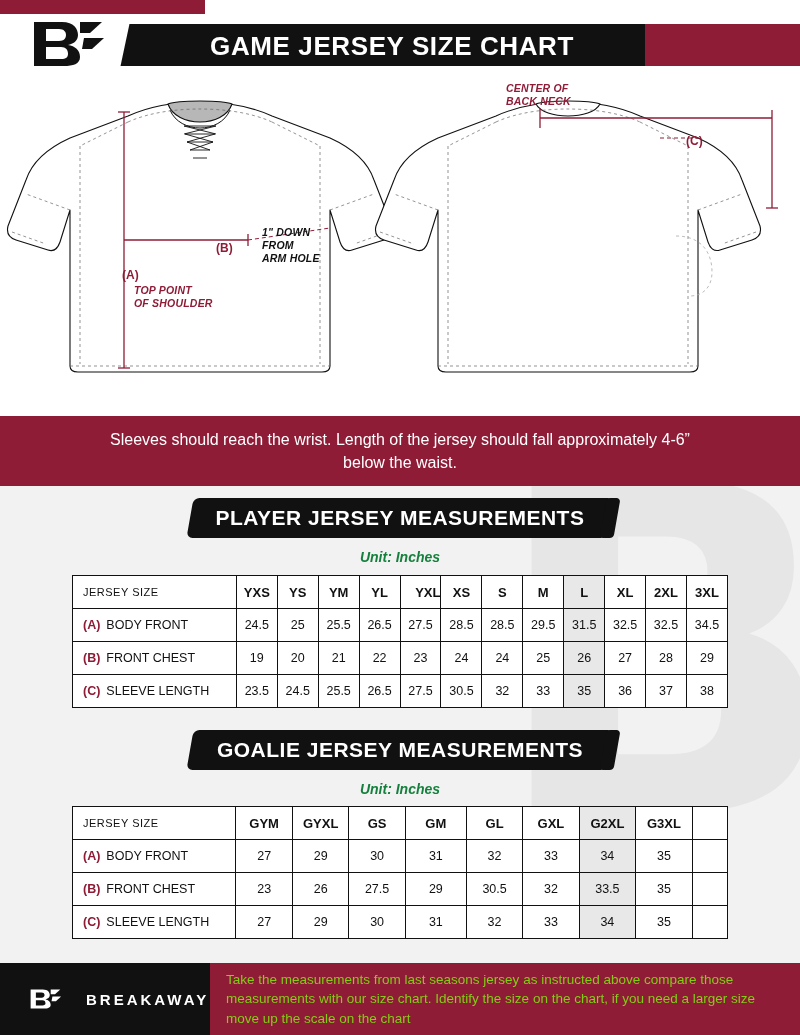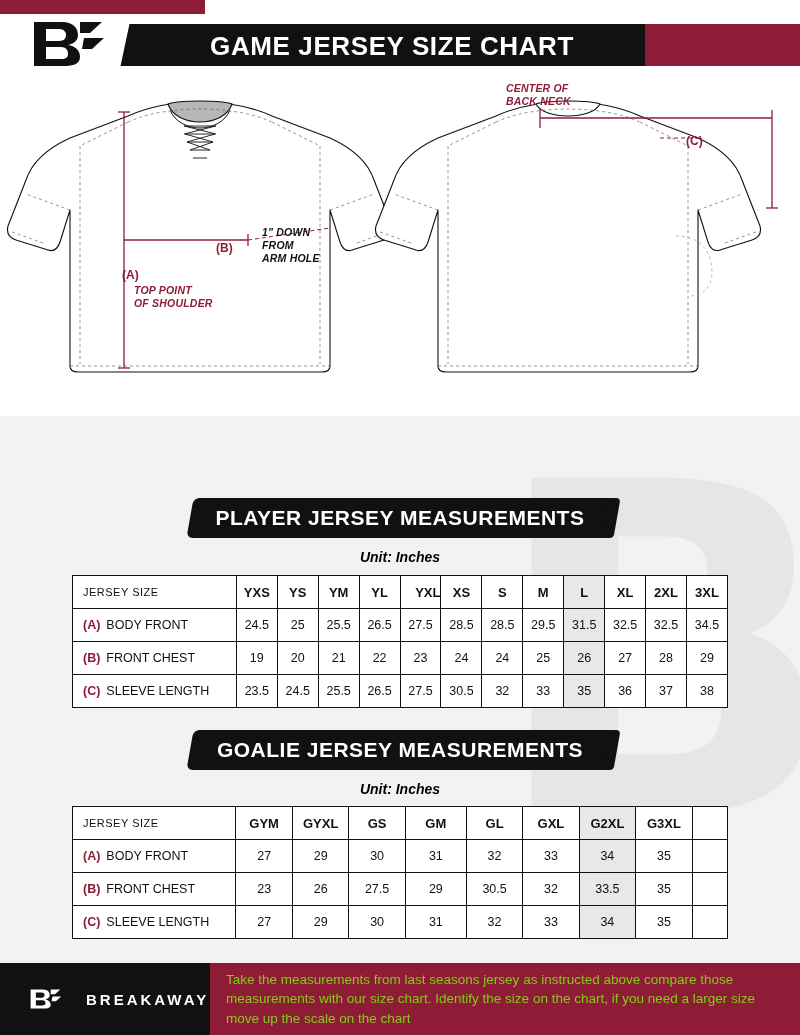--- a/index.html
+++ b/index.html
@@ -148,21 +148,21 @@
     font-weight: bold;
     letter-spacing: 0.5px;
   }
   .unit {
     position: absolute;
     width: 800px;
     text-align: center;
     font-size: 14px;
     font-style: italic;
     font-weight: bold;
-    color: #000000;
+    color: #15803d;
     z-index: 3;
   }
 
   
   table.size-table {
     position: absolute;
     border-collapse: collapse;
     background: #ffffff;
     z-index: 3;
     font-size: 12.5px;
@@ -390,20 +390,23 @@
       <span>1" DOWN</span><br>
       <span>FROM</span><br>
       <span>ARM HOLE</span>
     </div>
     <div class="note" style="left:506px; top:6px; width:120px;">
       <span>CENTER OF</span><br>
       <span>BACK NECK</span>
     </div>
   </div>
 
+  <div class="banner">
+    <p>Sleeves should reach the wrist. Length of the jersey should fall approximately 4-6” below the waist.</p>
+  </div>
 
   <div class="sect-title-wrap" style="top:498px;">
     <div class="sect-title-bg"></div>
     <div class="sect-title-txt">PLAYER JERSEY MEASUREMENTS</div>
   </div>
   <div class="unit" style="top:549px;">Unit: Inches</div>
 
   <table class="size-table" id="player-table" style="left:72px; top:575px; width:656px;">
     <thead>
       <tr>

